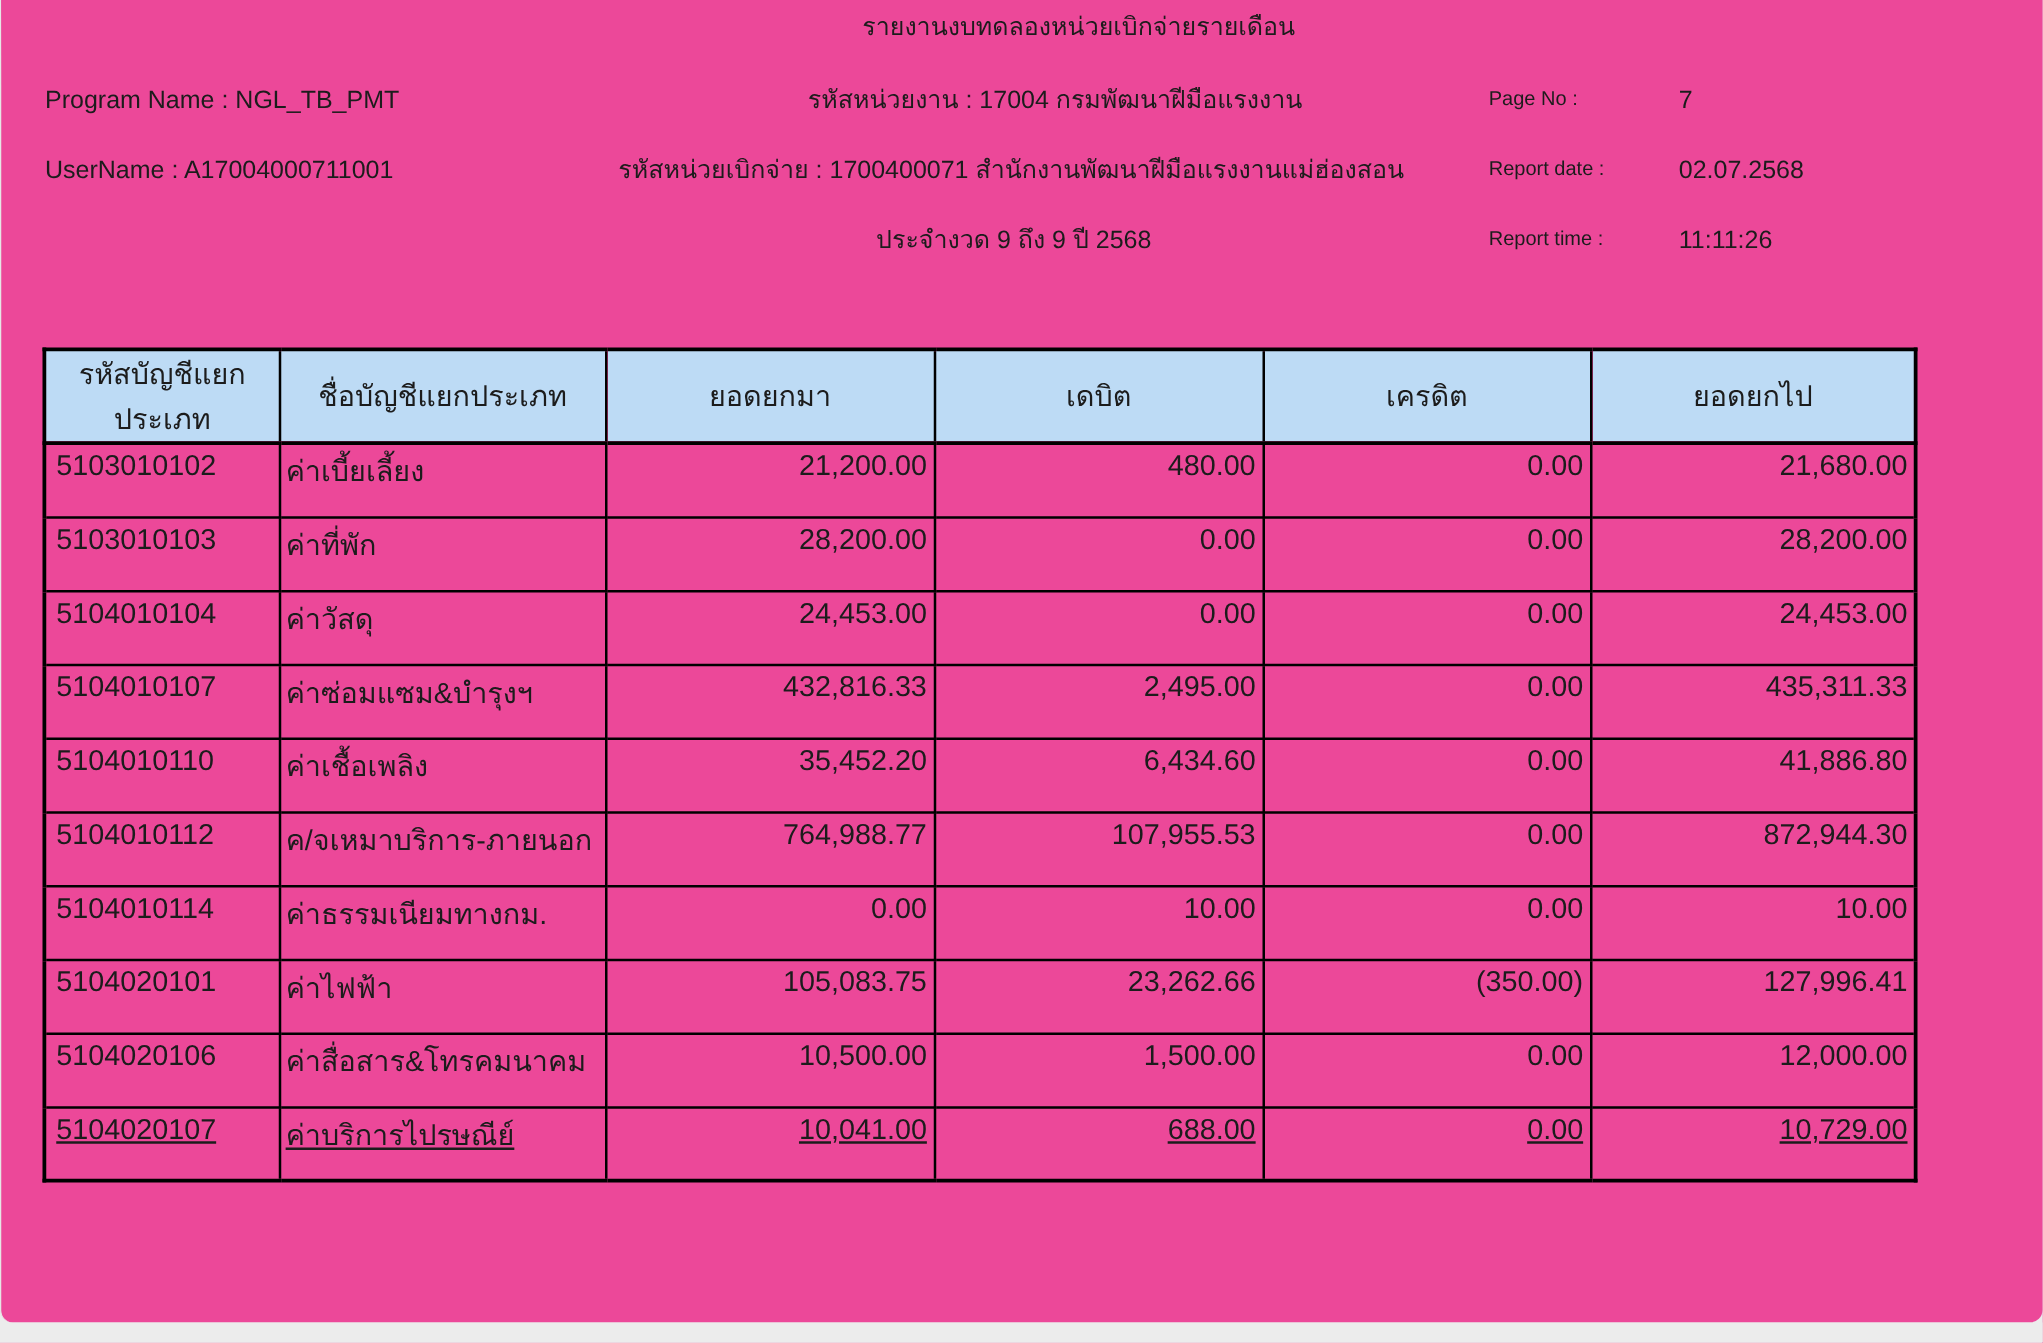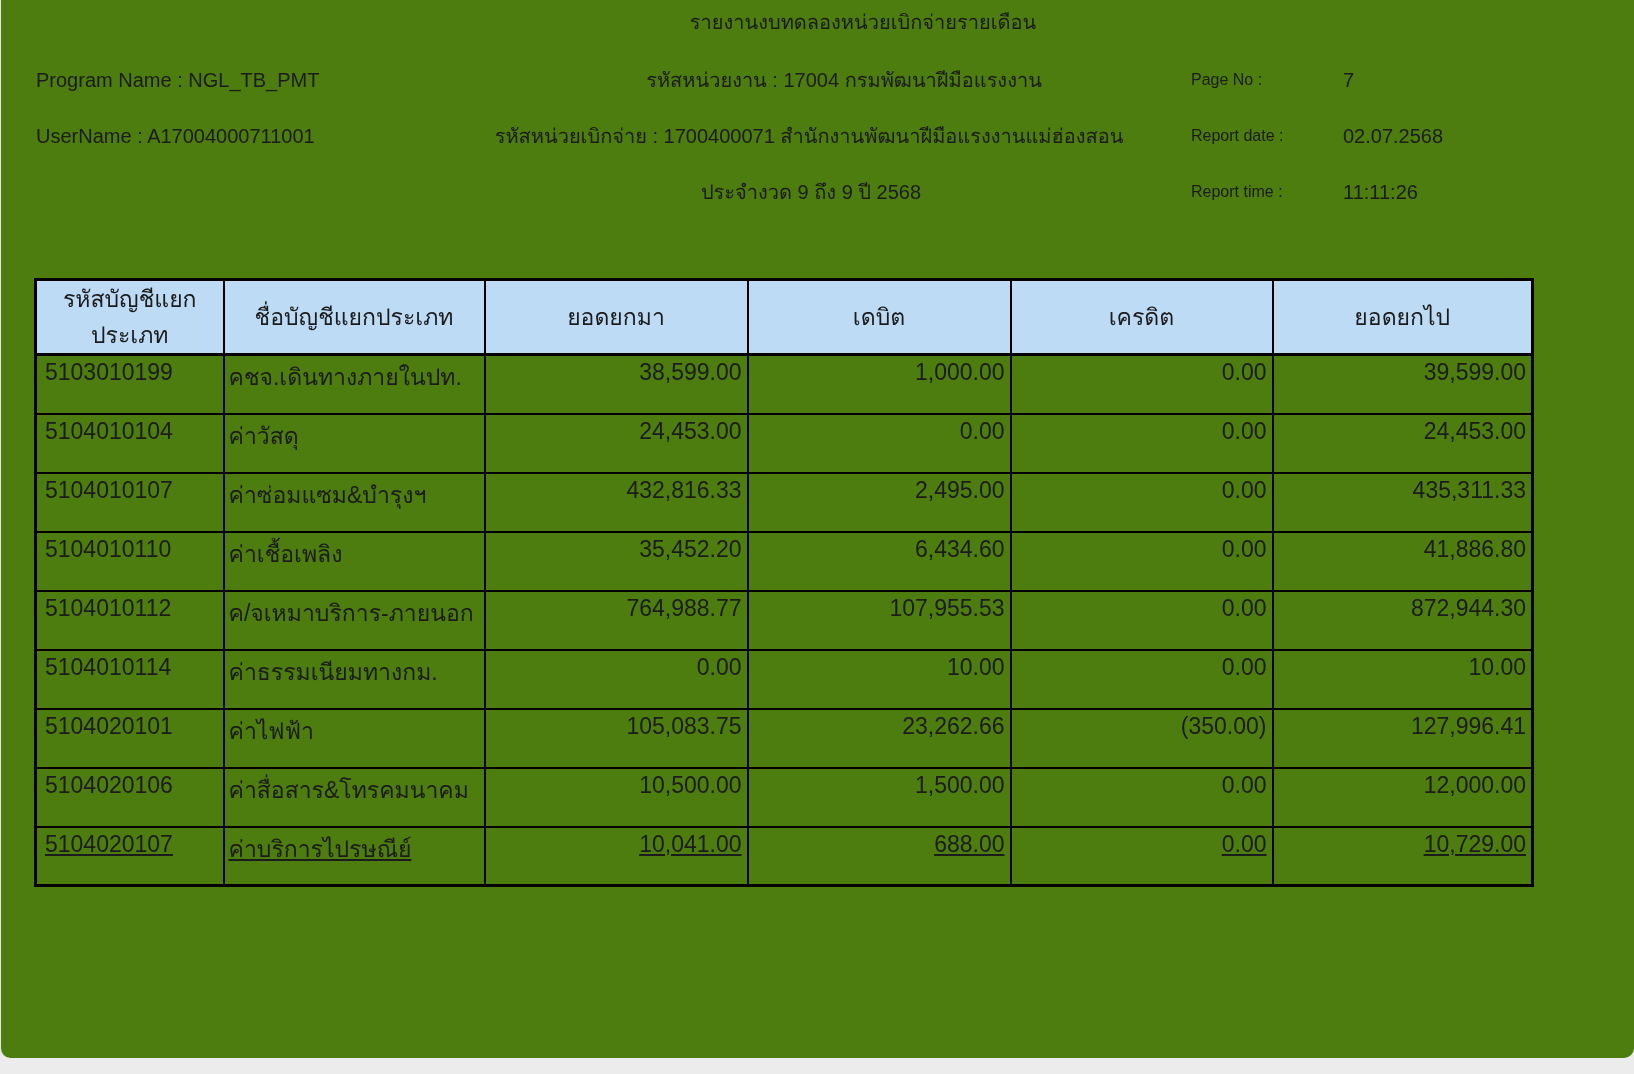--- a/index.html
+++ b/index.html
@@ -7,21 +7,21 @@
     width: 1634px; height: 1074px;
     background: #ececec;
     font-family: "Liberation Sans", "DejaVu Sans", sans-serif;
     color: #1c1c1c;
     overflow: hidden;
   }
   .page {
     position: absolute;
     top: 0; left: 0;
     width: 1634px; height: 1058px;
-    background: #4d7c0f;
+    background: #ec4899;
     border-left: 1px solid #e6e6e6;
     border-radius: 0 0 10px 10px;
     overflow: hidden;
   }
   .frame-strip {
     position: absolute;
     left: 0; bottom: 0;
     width: 1634px; height: 16px;
     background: #ececec;
   }
@@ -112,26 +112,34 @@
           <th>รหัสบัญชีแยกประเภท</th>
           <th>ชื่อบัญชีแยกประเภท</th>
           <th>ยอดยกมา</th>
           <th>เดบิต</th>
           <th>เครดิต</th>
           <th>ยอดยกไป</th>
         </tr>
     </thead>
     <tbody>
         <tr>
-          <td class="cell-code">5103010199</td>
-          <td class="cell-name">คชจ.เดินทางภายในปท.</td>
-          <td class="cell-num">38,599.00</td>
-          <td class="cell-num">1,000.00</td>
-          <td class="cell-num">0.00</td>
-          <td class="cell-num">39,599.00</td>
+          <td class="cell-code">5103010102</td>
+          <td class="cell-name">ค่าเบี้ยเลี้ยง</td>
+          <td class="cell-num">21,200.00</td>
+          <td class="cell-num">480.00</td>
+          <td class="cell-num">0.00</td>
+          <td class="cell-num">21,680.00</td>
+        </tr>
+        <tr>
+          <td class="cell-code">5103010103</td>
+          <td class="cell-name">ค่าที่พัก</td>
+          <td class="cell-num">28,200.00</td>
+          <td class="cell-num">0.00</td>
+          <td class="cell-num">0.00</td>
+          <td class="cell-num">28,200.00</td>
         </tr>
         <tr>
           <td class="cell-code">5104010104</td>
           <td class="cell-name">ค่าวัสดุ</td>
           <td class="cell-num">24,453.00</td>
           <td class="cell-num">0.00</td>
           <td class="cell-num">0.00</td>
           <td class="cell-num">24,453.00</td>
         </tr>
         <tr>

